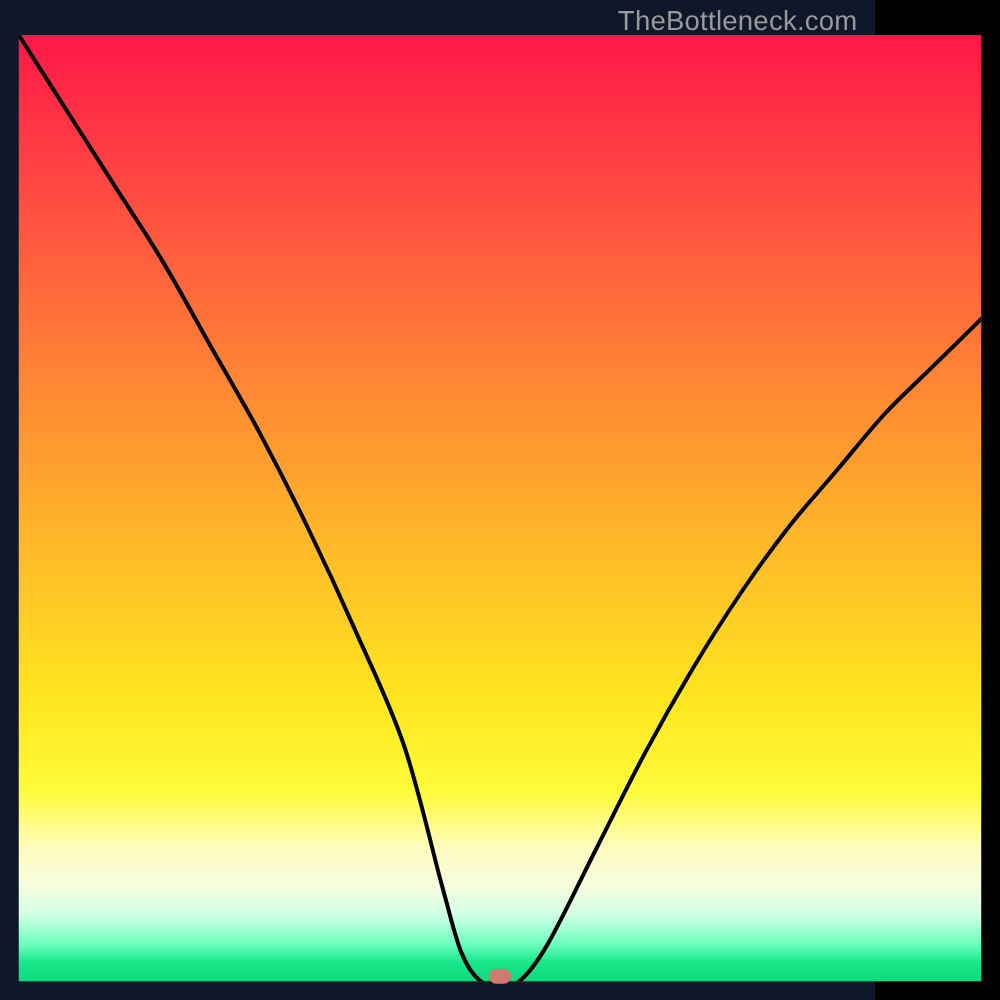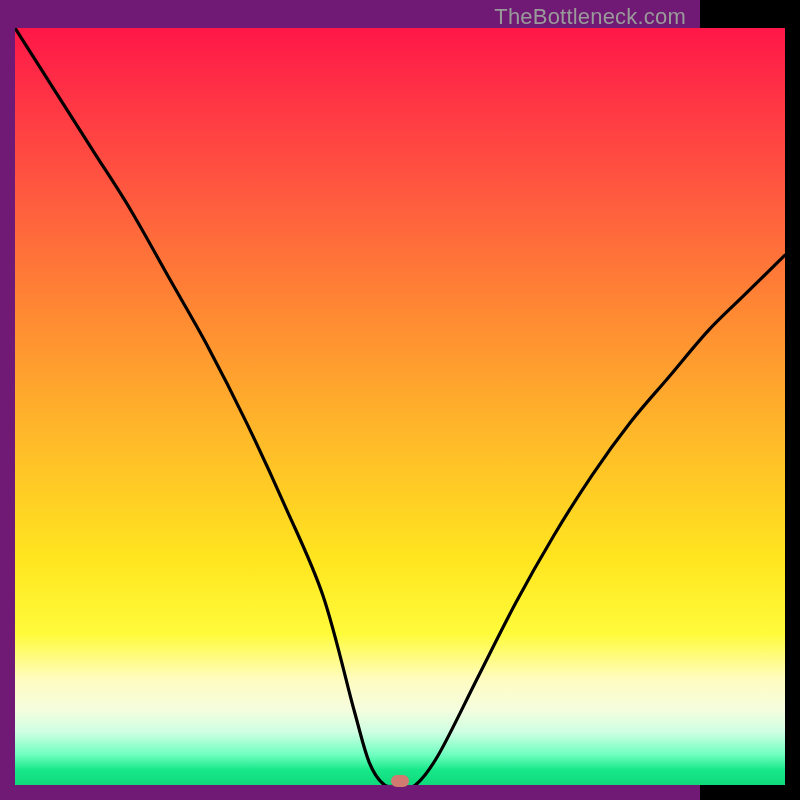--- a/index.html
+++ b/index.html
@@ -8,21 +8,21 @@
     width: 800px;
     height: 800px;
     overflow: hidden;
     background: #000;
     font-family: Arial, Helvetica, sans-serif;
   }
   .frame {
     position: relative;
     width: 700px;
     height: 800px;
-    background: #701a75;
+    background: #0f172a;
   }
   .plot-area {
     position: absolute;
     left: 15px;
     top: 28px;
     width: 770px;
     height: 757px;
     
     background: linear-gradient(
       to bottom,

